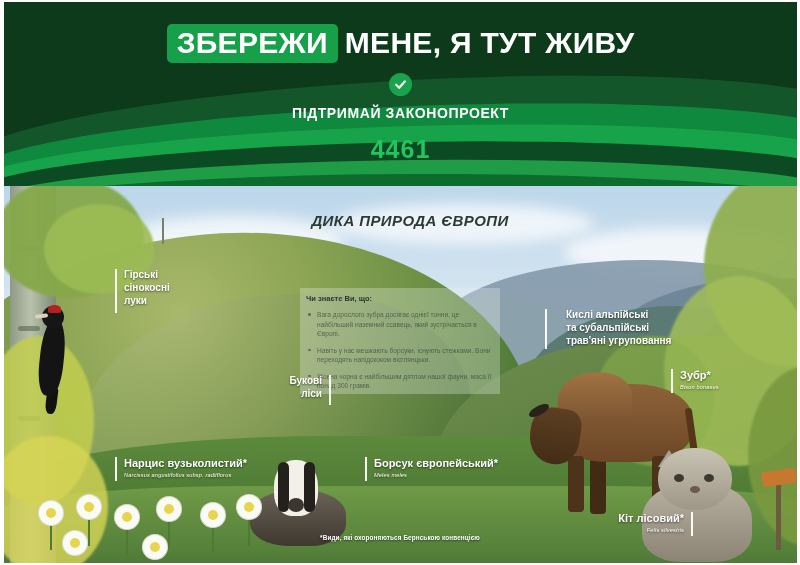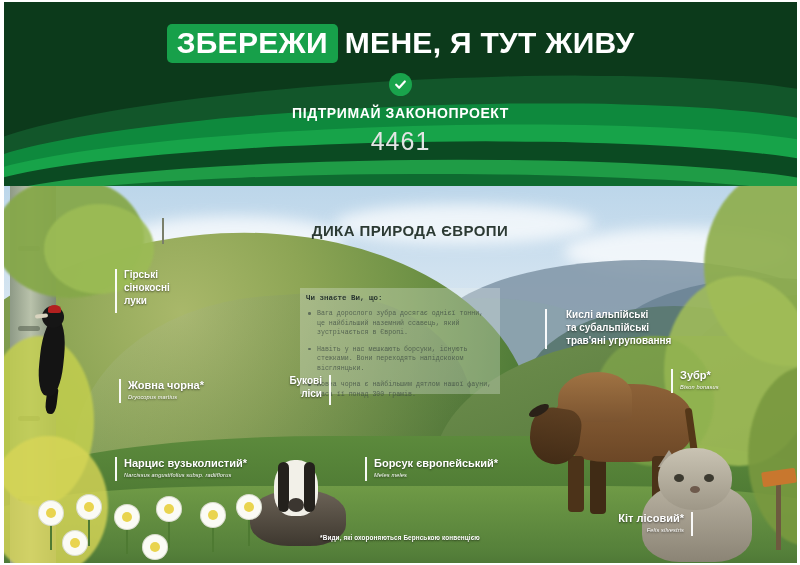--- a/index.html
+++ b/index.html
@@ -57,21 +57,21 @@
 
   .bill-badge{
     display:inline-block; margin-top:10px;
     background:#a9d45d; color:#ffffff;
     font-size:22px; font-weight:bold;
     padding:4px 16px 6px 16px; border-radius:7px;
     white-space:nowrap;
   }
 
   .bill-number{
-    margin-top:6px; font-size:25px; font-weight:normal; color:#e5e5e5;
+    margin-top:14px; font-size:25px; font-weight:bold; color:#22c55e;
     letter-spacing:1px;
   }
 
   
   .photo{
     position:absolute; left:4px; top:186px; width:793px; height:377px;
     overflow:hidden;
   }
   
   .sky{
@@ -186,32 +186,32 @@
   .fl-p{ position:absolute; left:0; top:0; width:26px; height:26px; background:#fbfbf5; border-radius:50%; box-shadow:0 0 0 1px rgba(120,130,90,.25) inset;}
   .fl-c{ position:absolute; left:8px; top:8px; width:10px; height:10px; background:#e9d44f; border-radius:50%;}
   .stem{ position:absolute; width:2px; height:30px; background:#4e7a32; }
 
   .signpost{ position:absolute; left:758px; top:280px; width:34px; height:84px; }
   .sp-post{ position:absolute; left:14px; top:10px; width:5px; height:74px; background:#6d5a3f; }
   .sp-board{ position:absolute; left:0; top:4px; width:34px; height:15px; background:#c8772e; border-radius:2px; transform:rotate(-8deg);}
 
   
   .panel-title-block{
-    position:absolute; left:290px; top:222px; width:240px; text-align:center; z-index:20;
+    position:absolute; left:290px; top:212px; width:240px; text-align:center; z-index:20;font-style:italic;
   }
   .panel-title{
     font-size:15px; font-weight:bold; color:#2c3a33; letter-spacing:.4px;
   }
   .panel-sub{
     margin-top:4px; font-size:11.5px; color:#3e4a43; line-height:1.25;
   }
 
   .facts{
     position:absolute; left:300px; top:288px; width:200px; height:106px;
-    background:rgba(236,241,238,.30); padding:6px 8px 8px 6px; z-index:20;font-family:Liberation Mono, monospace;
+    background:rgba(236,241,238,.30); padding:6px 8px 8px 6px; z-index:20;
   }
   .facts-head{ font-size:7.5px; font-weight:bold; color:#2a3730; margin-bottom:7px; }
   .fact{
     position:relative; padding-left:11px; margin-bottom:7px;
     font-size:6.6px; line-height:1.45; color:#3a4740; opacity:.72;
   }
   .fact::before{
     content:""; position:absolute; left:2px; top:3px;
     width:2.5px; height:2.5px; border-radius:50%; background:#46534b;
   }
@@ -430,25 +430,20 @@
     <div class="fact">Вага дорослого зубра досягає однієї тонни, це найбільший наземний ссавець, який зустрічається в Європі.</div>
     <div class="fact">Навіть у нас мешкають борсуки, існують стежками. Вони переходять напідскоком вісглянцьки.</div>
     <div class="fact">Жовна чорна є найбільшим дятлом нашої фауни, маса її понад 300 грамів.</div>
   </div>
 
   <div class="callout left co-meadows">
     <div class="bar"></div>
     <div class="name">Гірські<br>сінокосні<br>луки</div>
   </div>
 
-  <div class="callout left co-woodpecker">
-    <div class="bar"></div>
-    <div class="name">Жовна чорна*</div>
-    <div class="latin">Dryocopus martius</div>
-  </div>
 
   <div class="callout right co-beech">
     <div class="bar"></div>
     <div class="name">Букові<br>ліси</div>
   </div>
 
   <div class="callout left co-alpine">
     <div class="bar"></div>
     <div class="name">Кислі альпійські<br>та субальпійські<br>трав'яні угруповання</div>
   </div>

